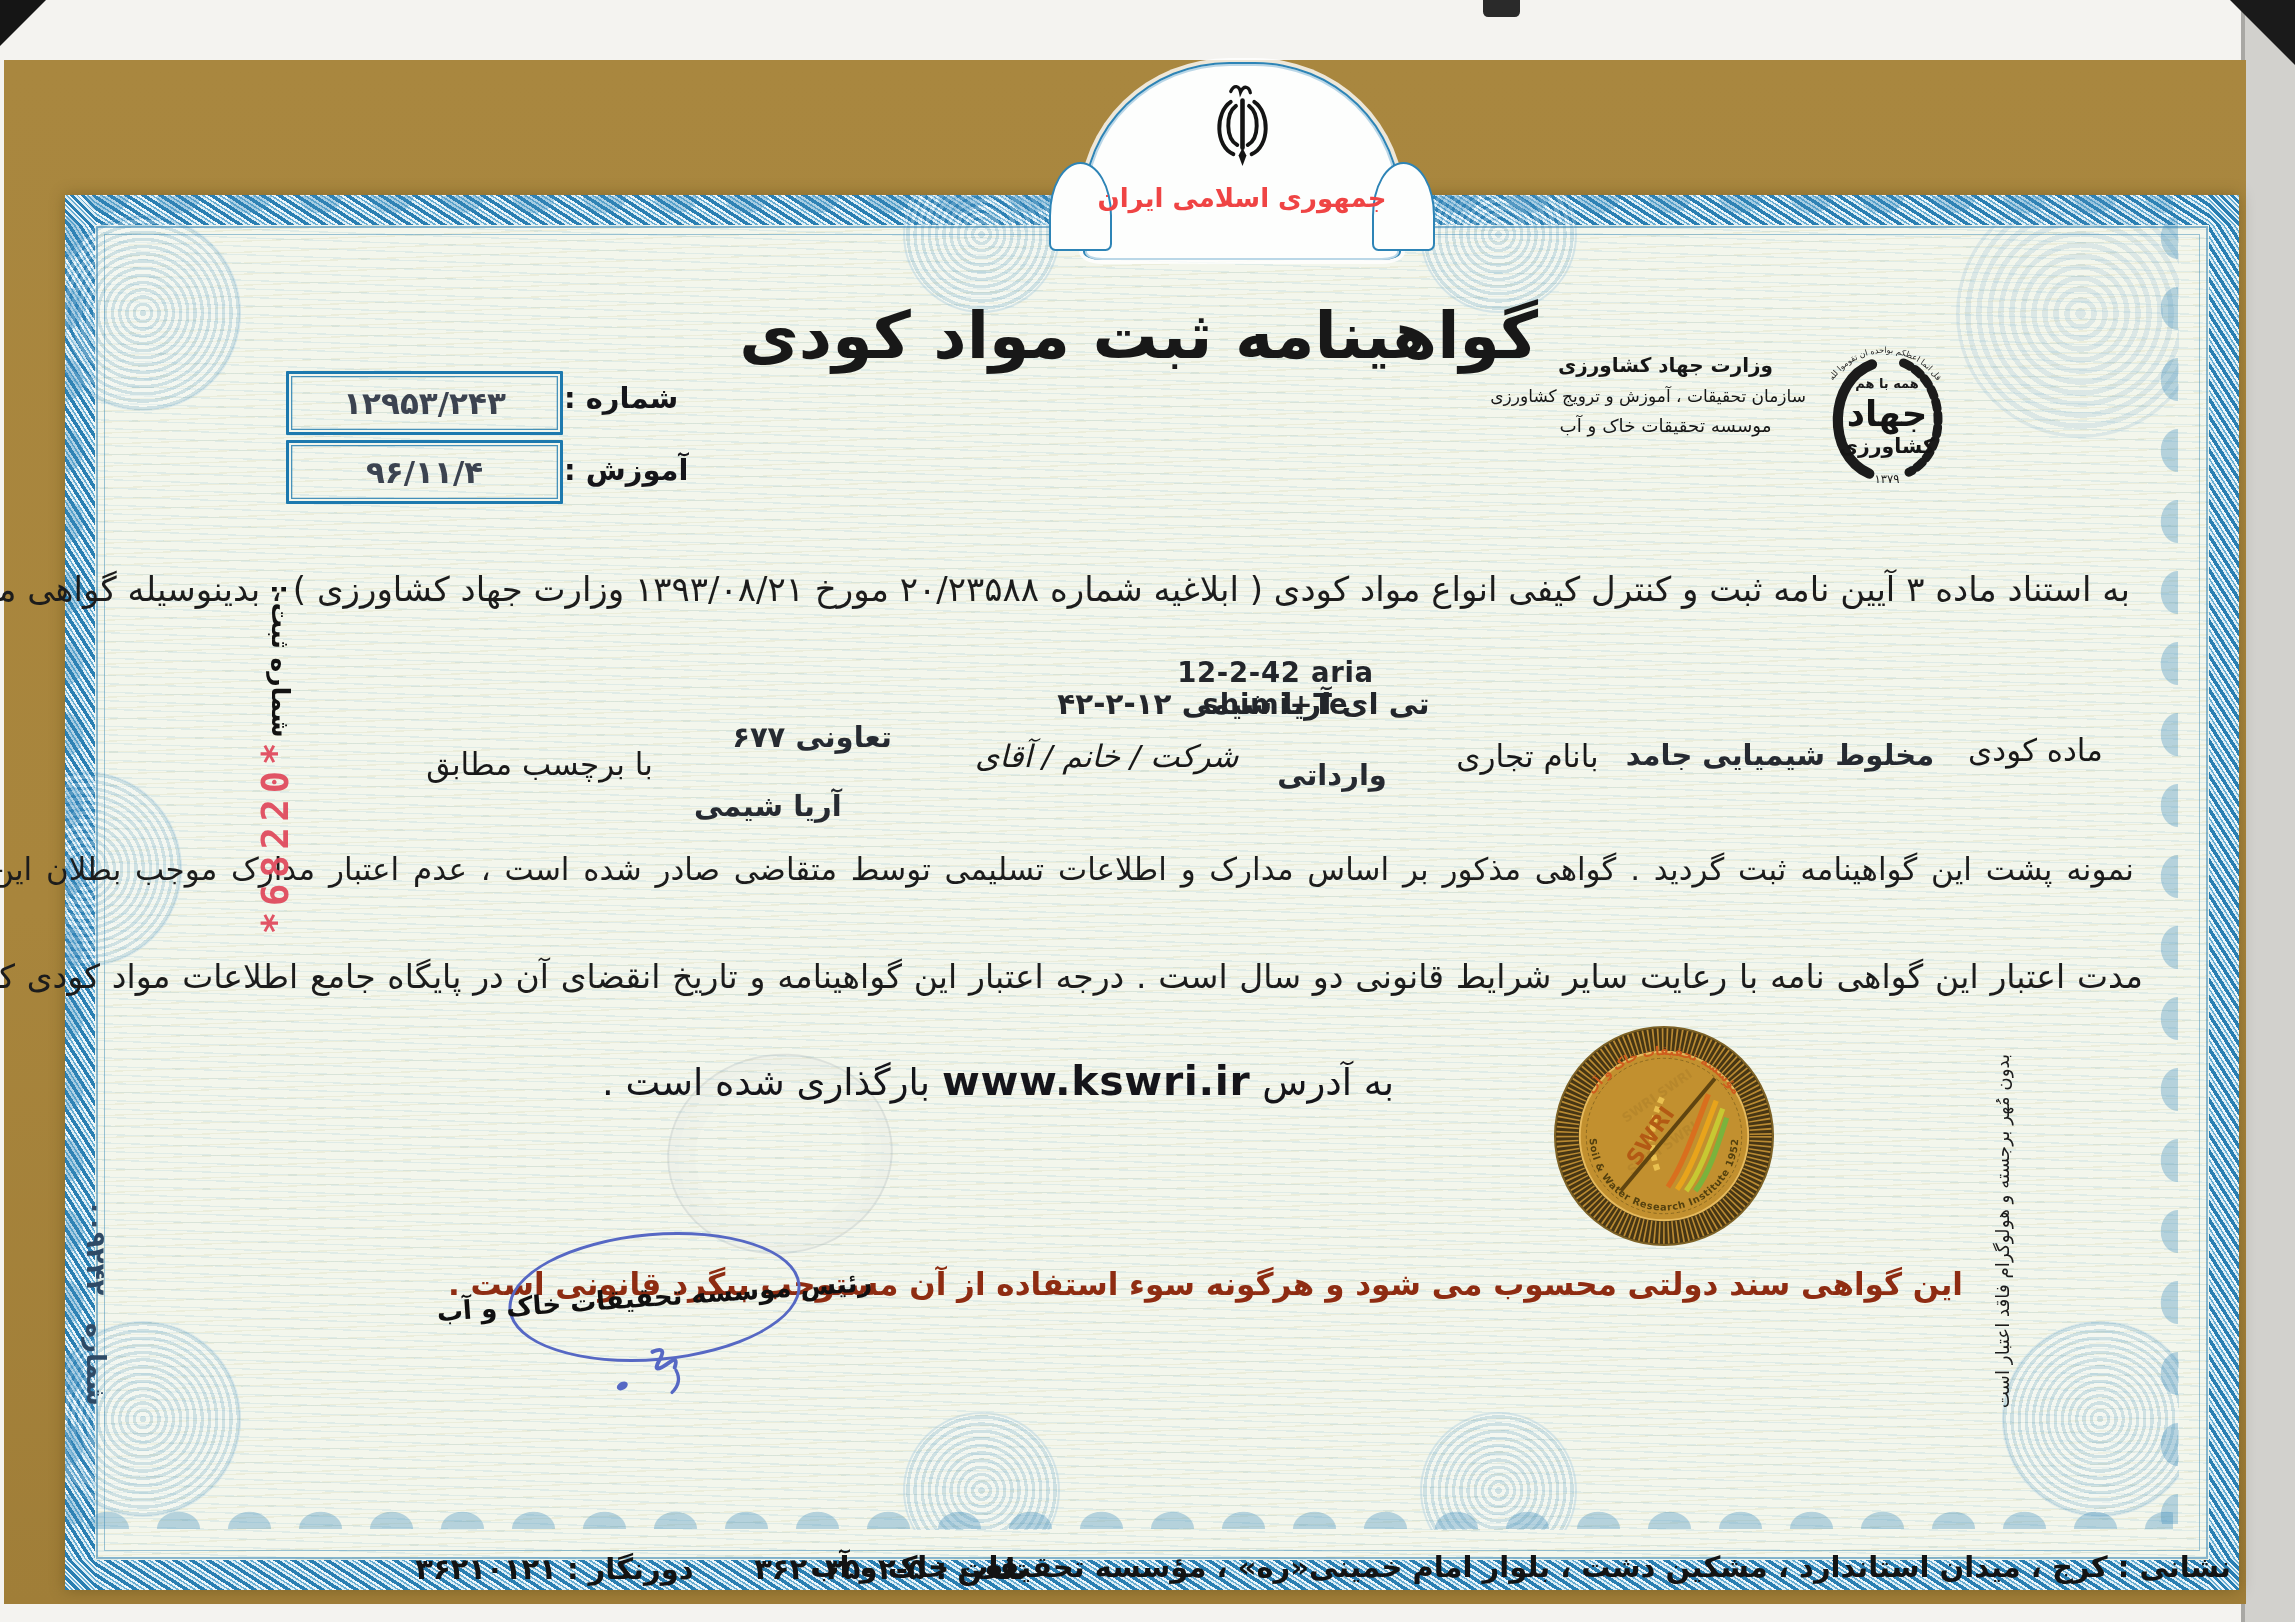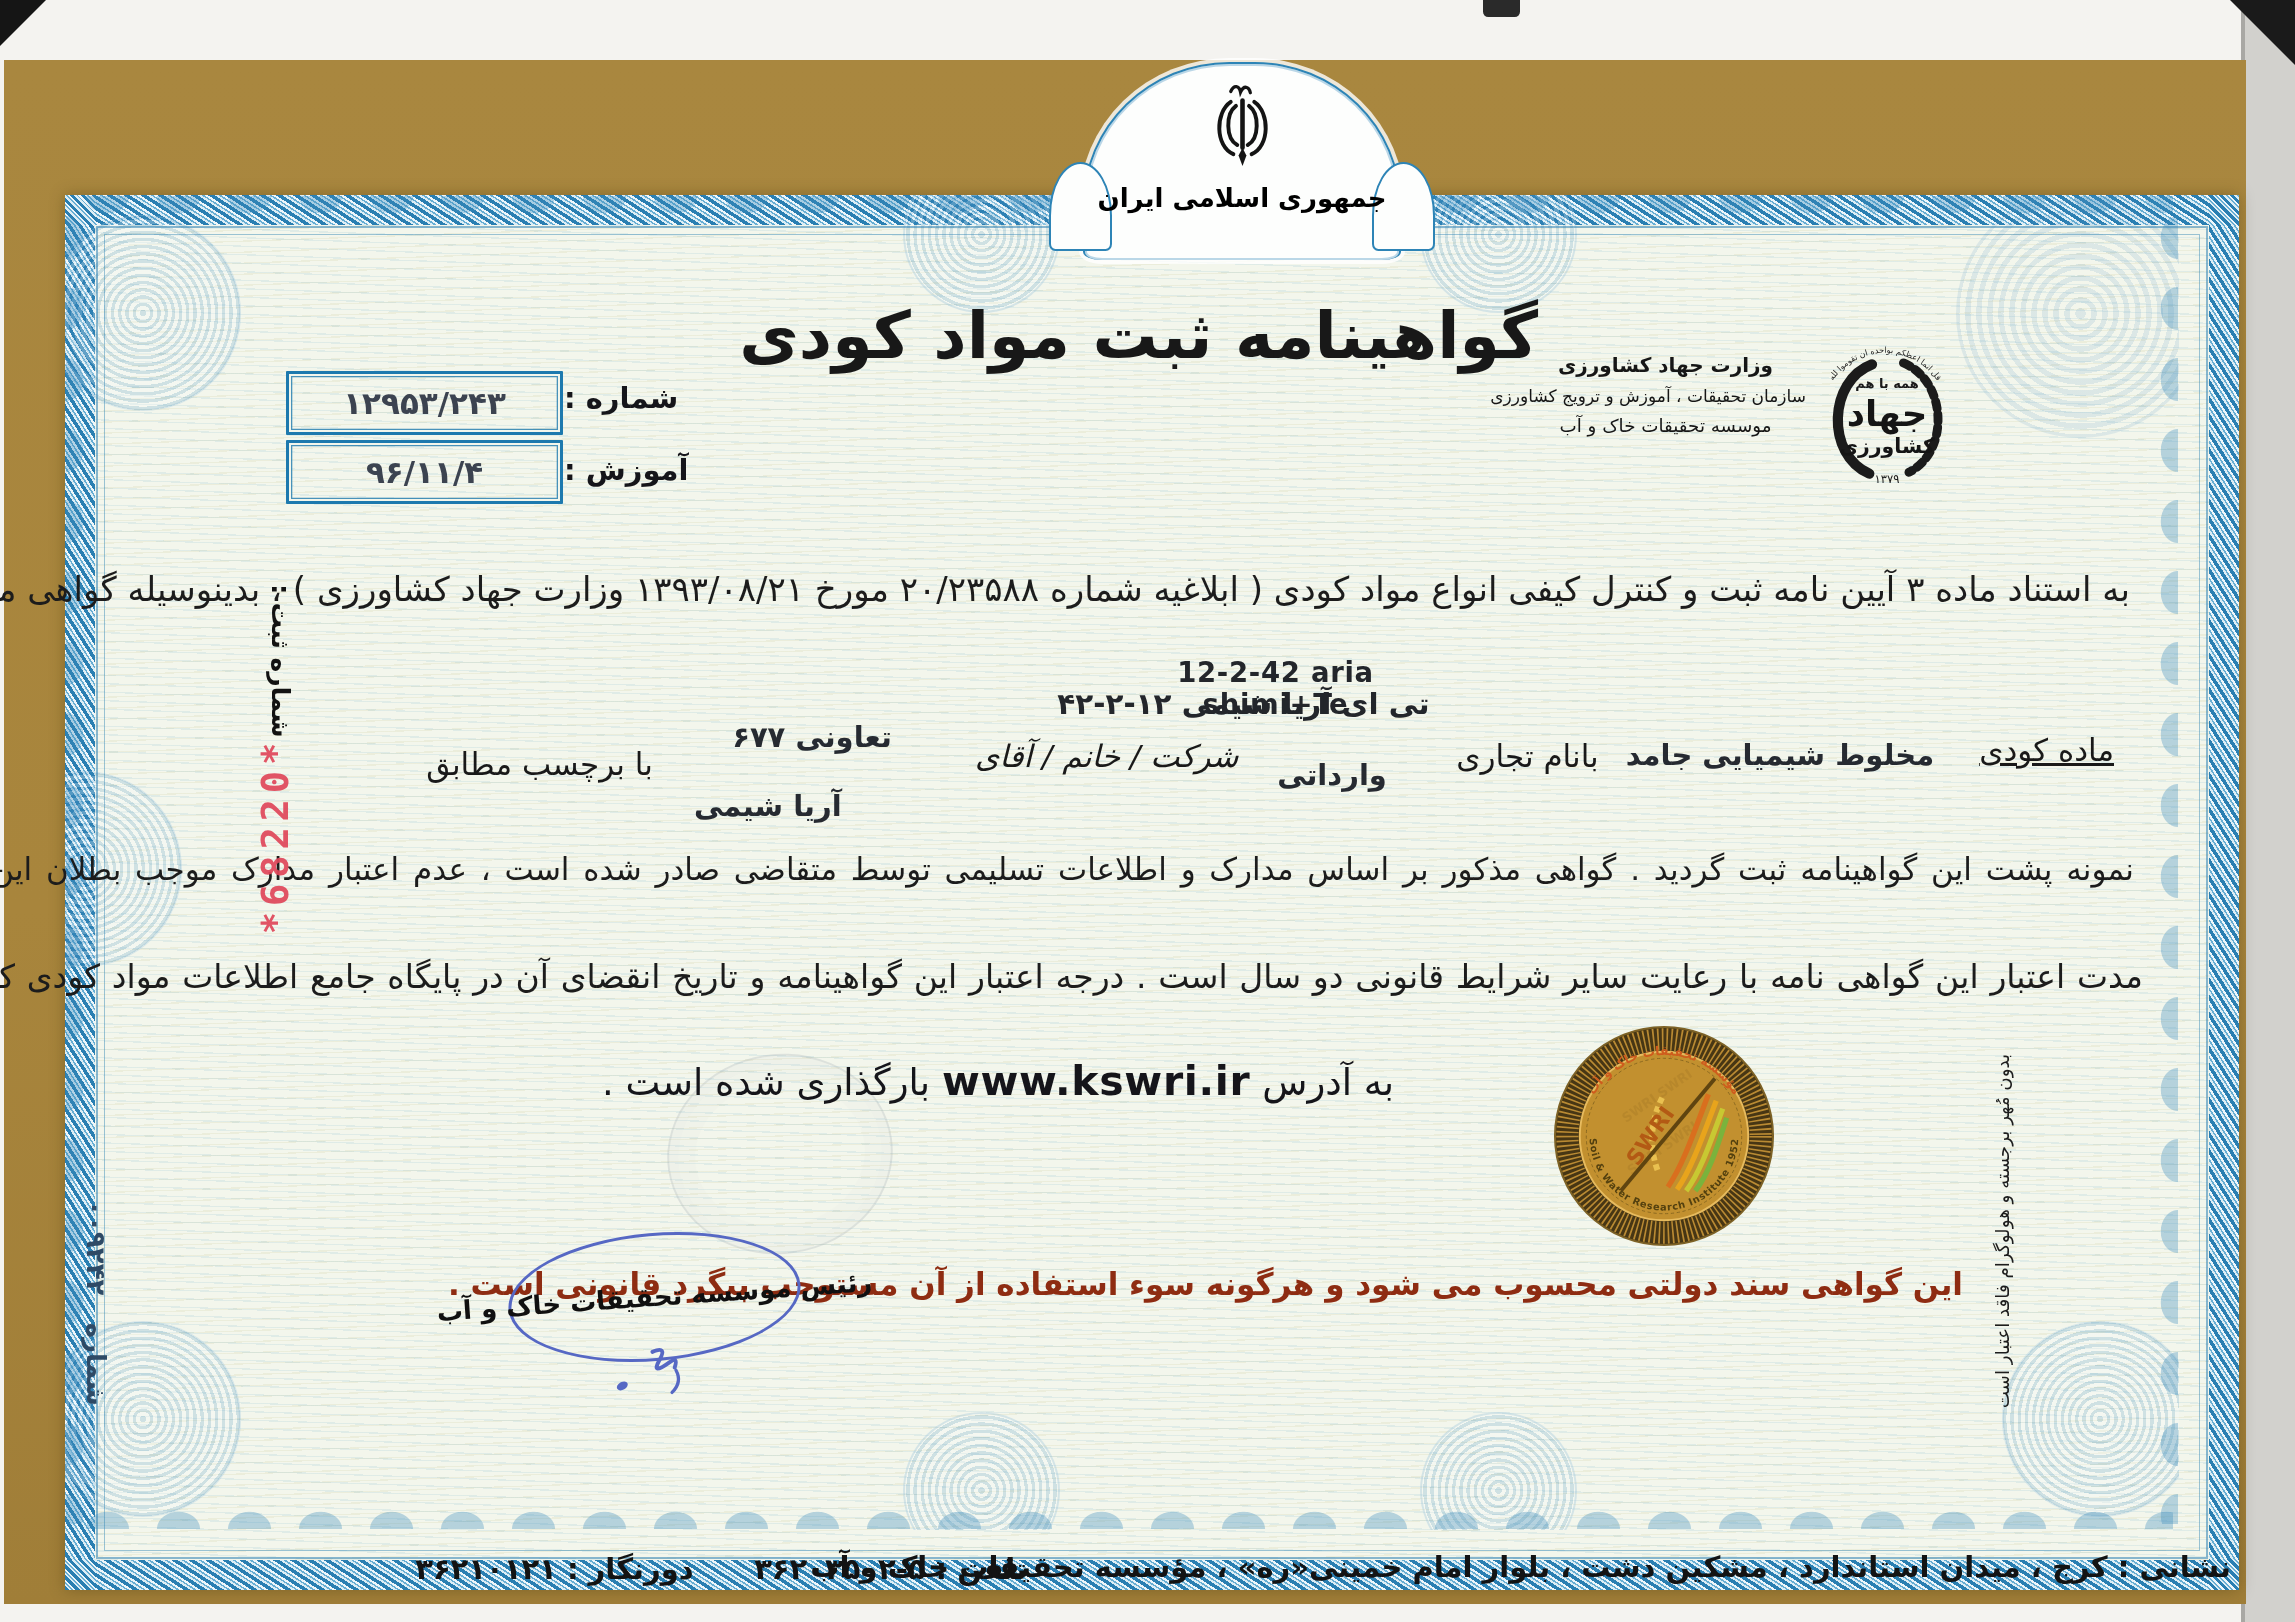--- a/index.html
+++ b/index.html
@@ -48,21 +48,21 @@
   .crest{position:absolute;left:1083px;top:62px;width:314px;height:196px;z-index:5;
          background:#fdfefd;border:2.6px solid #2d84b6;border-bottom:none;
          border-radius:46% 46% 6% 6% / 72% 72% 4% 4%;
          box-shadow:0 0 0 3.9px rgba(255,255,255,.8), inset 0 0 0 2px rgba(120,175,210,.5);
          display:flex;flex-direction:column;align-items:center;}
   .crest-bumps::before,.crest-bumps::after{content:"";position:absolute;top:98px;width:59px;height:85px;background:#fdfefd;
          border:2.6px solid #2d84b6;border-radius:50% 50% 10% 10%/60% 60% 8% 8%;z-index:-1;}
   .crest-bumps::before{left:-36px;}
   .crest-bumps::after{right:-36px;}
   .emblem{margin-top:17px;}
-  .country{margin-top:3.9px;font-size:26px;font-weight:bold;color:#000000;direction:rtl;white-space:nowrap;}
+  .country{margin-top:3.9px;font-size:26px;font-weight:bold;color:#ef4444;direction:rtl;white-space:nowrap;}
   
   .title{position:absolute;left:818px;top:298px;width:720px;text-align:center;direction:rtl;
          font-size:65px;font-weight:bold;color:#181818;z-index:3;white-space:nowrap;}
   .meta-box{position:absolute;width:271px;height:58px;border:3.9px solid #1d79ae;border-radius:1px;
          box-shadow:inset 0 0 0 2px #f3f6ec, inset 0 0 0 3.3px rgba(29,121,174,.8);
          display:flex;align-items:center;justify-content:center;z-index:3;}
   .box-number{left:286px;top:371px;}
   .box-date{left:286px;top:440px;}
   .meta-val{font-size:31px;font-weight:bold;color:#3c4350;letter-spacing:2.6px;direction:rtl;}
   .meta-label{position:absolute;font-size:29px;font-weight:bold;color:#15151a;direction:rtl;z-index:3;white-space:nowrap;}
@@ -77,21 +77,21 @@
   .line{position:absolute;direction:rtl;color:#1c1c1c;z-index:3;white-space:nowrap;
         text-align:right;text-align-last:justify;}
   .intro{left:429px;top:569px;width:1701px;font-size:34px;}
   .prod-en{position:absolute;left:1112px;top:656px;width:327px;text-align:center;
         font-size:27.5px;font-weight:bold;color:#23262b;letter-spacing:0.7px;z-index:3;}
   .prod-fa{position:absolute;left:1047px;top:687px;width:393px;text-align:center;direction:rtl;
         font-size:29.4px;font-weight:bold;color:#23262b;z-index:3;}
   .fld{position:absolute;direction:rtl;z-index:3;white-space:nowrap;}
   .fld-lbl{font-size:31px;color:#191919;}
   .fld-val{font-size:29px;font-weight:bold;color:#262a31;}
-  .f-material-l{left:1957px;top:732px;width:157px;text-decoration:underline;}
+  .f-material-l{left:1957px;top:732px;width:157px;text-align:center;}
   .f-material-v{left:1623px;top:738px;width:314px;text-align:center;}
   .f-tradename{left:1449px;top:738px;width:157px;text-align:center;}
   .f-imported{left:1260px;top:758px;width:144px;text-align:center;}
   .f-applicant{left:975px;top:738px;width:275px;text-align:left;font-style:italic;}
   .f-coop1{left:694px;top:720px;width:236px;text-align:center;}
   .f-coop2{left:694px;top:789px;width:236px;text-align:left;}
   .f-labelnote{left:412px;top:746px;width:255px;text-align:center;}
   .registered{left:406px;top:851px;width:1728px;font-size:31px;word-spacing:3.9px;}
   .validity{left:366px;top:957px;width:1777px;font-size:33px;word-spacing:1.3px;}
   .website{position:absolute;left:641px;top:1057px;width:753px;text-align:center;direction:rtl;z-index:3;

